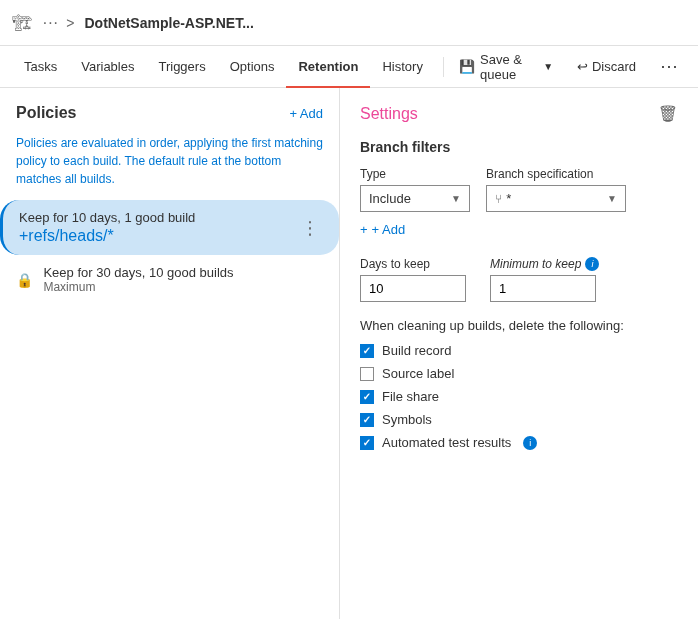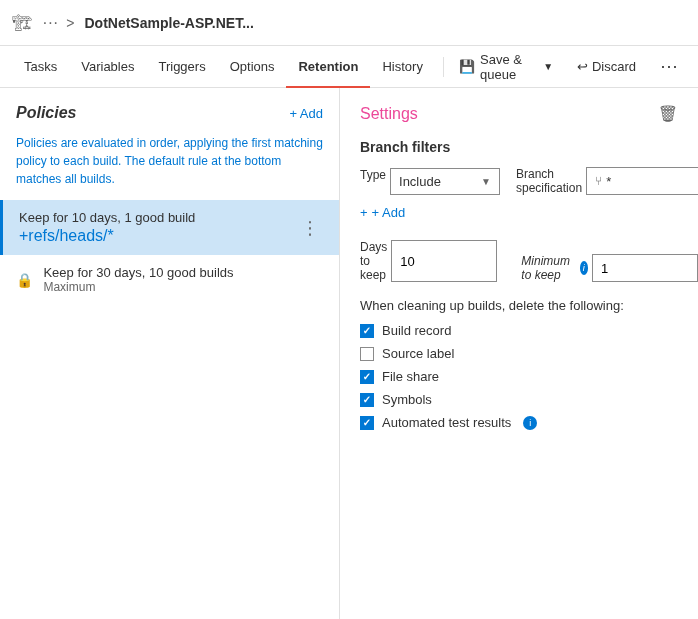--- a/index.html
+++ b/index.html
@@ -22,27 +22,27 @@
     .nav-btn-save { display: flex; align-items: center; gap: 4px; }
     .save-text { font-size: 13px; }
     .nav-btn-discard { color: #333; }
 
     
     .main { display: flex; height: calc(619px - 88px); }
 
     
     .left-panel { width: 340px; border-right: 1px solid #e0e0e0; overflow-y: auto; background: #fff; }
     .panel-header { display: flex; align-items: center; justify-content: space-between; padding: 16px 16px 8px 16px; }
-    .panel-title { font-size: 16px; font-weight: 600; color: #333; font-style: italic; }
+    .panel-title { font-size: 16px; font-weight: 600; color: #333; }
     .add-btn { display: flex; align-items: center; gap: 4px; color: #0078d4; cursor: pointer; font-size: 13px; border: none; background: none; }
 
     .policy-description { padding: 4px 16px 12px 16px; font-size: 12px; color: #0078d4; line-height: 1.5; }
 
     .policy-item { padding: 10px 16px; cursor: pointer; border-left: 3px solid transparent; display: flex; align-items: center; justify-content: space-between; }
-    .policy-item.selected { background: #cce4f7; border-left: 3px solid #0078d4; }
+    .policy-item.selected { background: #cce4f7; border-left: 3px solid #0078d4; border-radius: 19px; }
     .policy-item-content { flex: 1; }
     .policy-name { font-size: 13px; font-weight: 500; color: #333; }
     .policy-sub { font-size: 16px; color: #0078d4; margin-top: 2px; }
 
     .policy-item-locked { padding: 10px 16px; display: flex; align-items: center; gap: 10px; cursor: pointer; }
     .lock-icon { font-size: 14px; color: #666; }
     .locked-content { flex: 1; }
     .locked-name { font-size: 13px; font-weight: 500; color: #333; }
     .locked-sub { font-size: 12px; color: #666; }
 
@@ -51,21 +51,21 @@
     
     .right-panel { flex: 1; padding: 16px 20px; overflow-y: auto; background: #fff; }
     .settings-header { display: flex; align-items: center; justify-content: space-between; margin-bottom: 16px; }
     .settings-title { font-size: 16px; font-weight: 400; color: #ec4899; }
     .trash-icon { color: #666; cursor: pointer; font-size: 16px; }
 
     .section-title { font-size: 14px; font-weight: 600; color: #333; margin-bottom: 12px; }
 
     .branch-filters { margin-bottom: 20px; }
     .filter-row { display: flex; gap: 16px; align-items: flex-end; margin-bottom: 10px; }
-    .field-group { display: flex; flex-direction: row; gap: 4px; justify-content: flex-end; }
+    .field-group { display: flex; flex-direction: column; gap: 4px; justify-content: flex-end; }
     .field-label { font-size: 12px; color: #333; font-weight: 500; }
     .select-box { display: flex; align-items: center; justify-content: space-between; border: 1px solid #8a8a8a; padding: 5px 8px; cursor: pointer; min-width: 110px; font-size: 13px; background: #fff; }
     .select-box-wide { min-width: 140px; }
     .chevron { font-size: 10px; color: #666; margin-left: 8px; }
     .branch-spec { display: flex; align-items: center; gap: 4px; }
 
     .add-filter-btn { display: flex; align-items: center; gap: 4px; color: #0078d4; cursor: pointer; font-size: 13px; border: none; background: none; margin-bottom: 16px; }
 
     .days-section { display: flex; gap: 24px; margin-bottom: 16px; align-items: flex-end; }
     .input-field { border: 1px solid #8a8a8a; padding: 5px 8px; font-size: 13px; width: 106px; background: #fff; }

